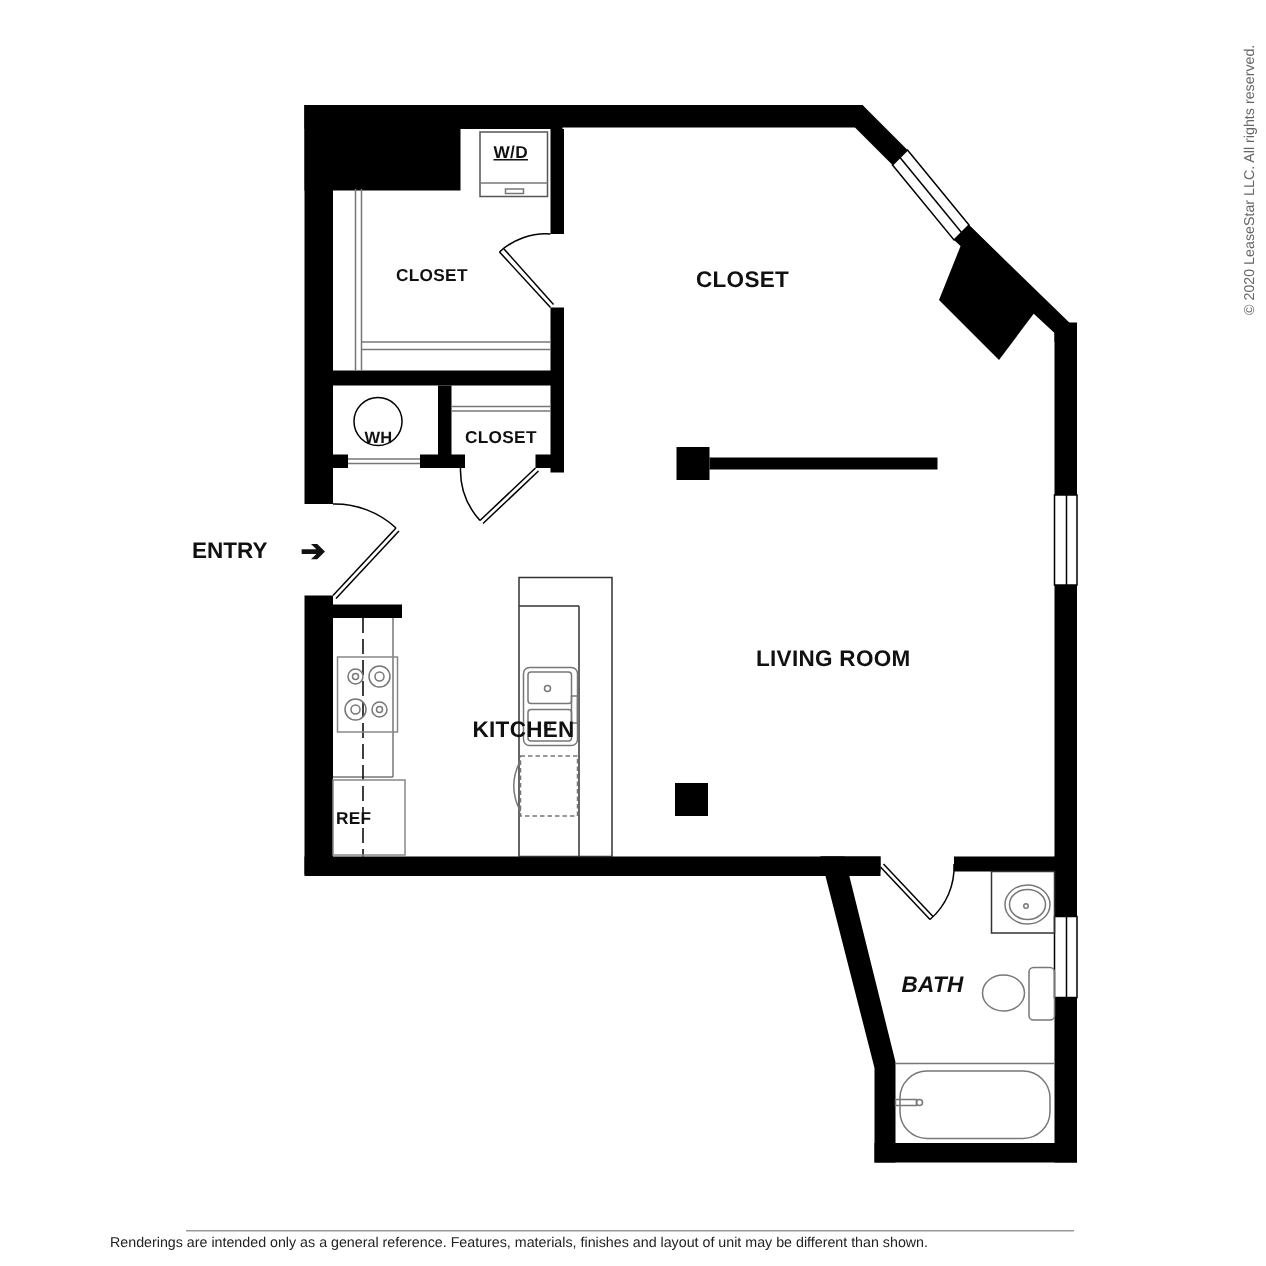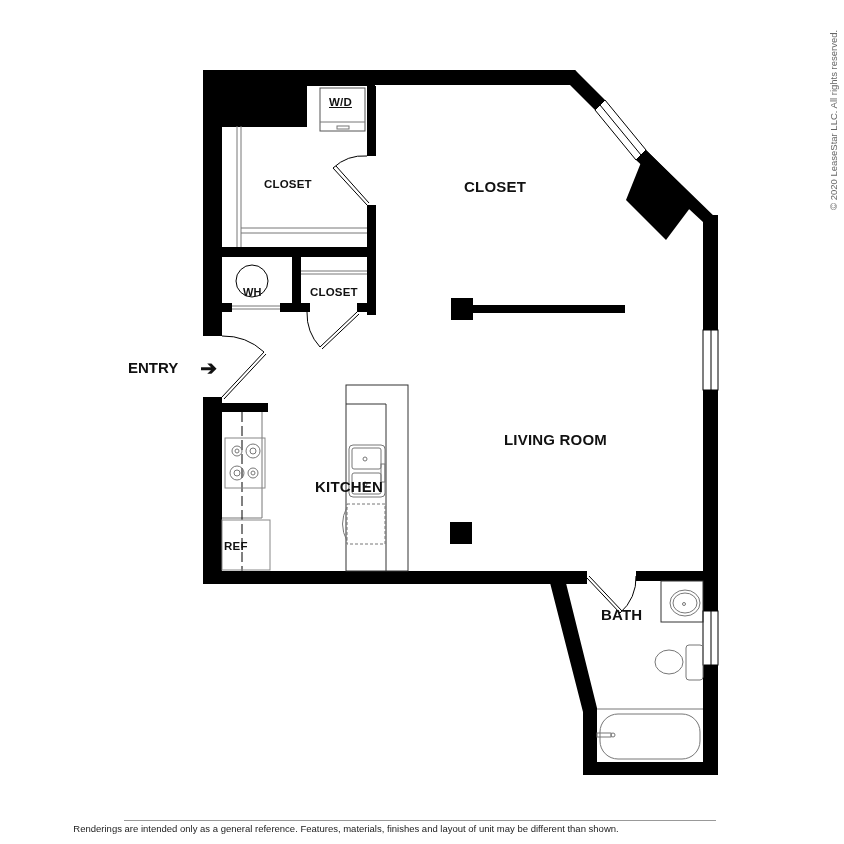--- a/index.html
+++ b/index.html
@@ -165,21 +165,21 @@
     <line x1="597" y1="709" x2="703" y2="709"></line>
     <rect x="600" y="714" width="100" height="45" rx="18"></rect>
     <rect x="597" y="733" width="14" height="4"></rect>
     <circle cx="613" cy="735" r="2"></circle>
   </g>
 </svg>
 
 <div class="room-label lbl-lg" style="left:464px;top:178px;">CLOSET</div>
 <div class="room-label lbl-lg" style="left:504px;top:431px;">LIVING ROOM</div>
 <div class="room-label lbl-kitchen" style="left:270px;top:478px;margin-left:45px;">KITCHEN</div>
-<div class="room-label lbl-lg" style="left:601px;top:606px;">BATH</div>
+<div class="room-label lbl-lg" style="left:601px;top:648px;font-style:italic;">BATH</div>
 <div class="room-label lbl-sm" style="left:264px;top:178px;">CLOSET</div>
 <div class="room-label lbl-sm" style="left:310px;top:286px;">CLOSET</div>
 
 <div class="room-label lbl-sm" style="left:329px;top:96px;text-decoration:underline;">W/D</div>
 <div class="room-label lbl-sm" style="left:243px;top:286px;font-size:11px;">WH</div>
 <div class="room-label lbl-sm" style="left:224px;top:540px;">REF</div>
 
 <div class="entry">
   <span>ENTRY</span>
   <span class="entry-arrow">➔</span>

